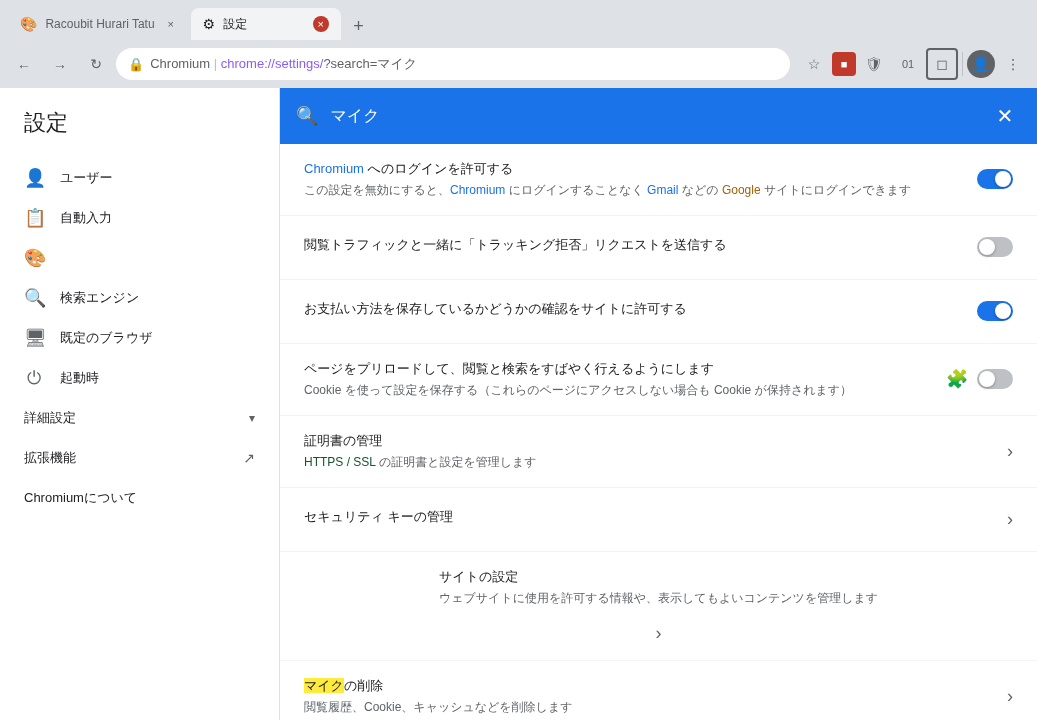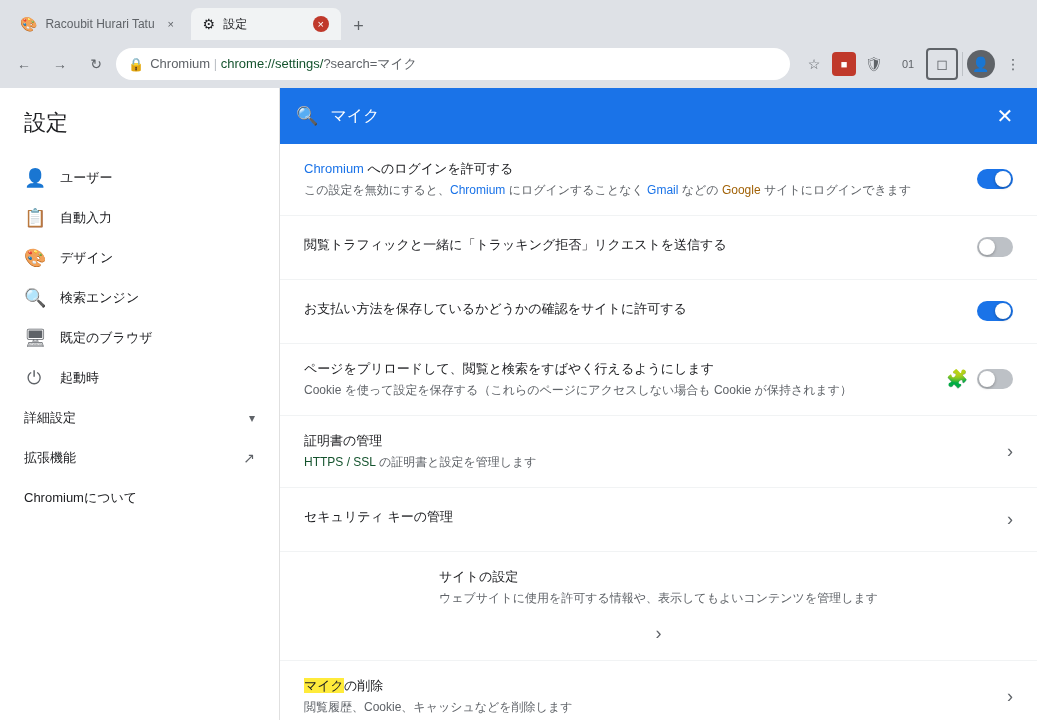--- a/index.html
+++ b/index.html
@@ -263,21 +263,21 @@
       <span>→</span>
     </div>
     <div class="nav-btn">
       <span>↻</span>
     </div>
     <div class="address-input">
       <span>🔒</span>
       <span>
         <span style="color:#5f6368;">Chromium</span>
         <span style="color:#bdc1c6;"> | </span>
-        <span style="color:#14532d;">chrome://settings/</span><span style="color:#5f6368;">?search=マイク</span>
+        <span style="color:#8b5cf6;">chrome://settings/</span><span style="color:#5f6368;">?search=マイク</span>
       </span>
     </div>
     <div class="toolbar-icons">
       <div class="toolbar-icon">
         <span>☆</span>
       </div>
       <div class="toolbar-icon" style="background:#c0392b;color:white;border-radius:4px;width:24px;height:24px;font-size:11px;">
         <span>■</span>
       </div>
       <div class="toolbar-icon">
@@ -308,21 +308,20 @@
       <div class="sidebar-item">
         <span class="sidebar-item-icon">👤</span>
         <span class="sidebar-item-label">ユーザー</span>
       </div>
       <div class="sidebar-item">
         <span class="sidebar-item-icon">📋</span>
         <span class="sidebar-item-label">自動入力</span>
       </div>
       <div class="sidebar-item">
         <span class="sidebar-item-icon">🎨</span>
-        <span class="sidebar-item-label">デザイン</span>
       </div>
       <div class="sidebar-item">
         <span class="sidebar-item-icon">🔍</span>
         <span class="sidebar-item-label">検索エンジン</span>
       </div>
       <div class="sidebar-item">
         <span class="sidebar-item-icon">🖥</span>
         <span class="sidebar-item-label">既定のブラウザ</span>
       </div>
       <div class="sidebar-item">

